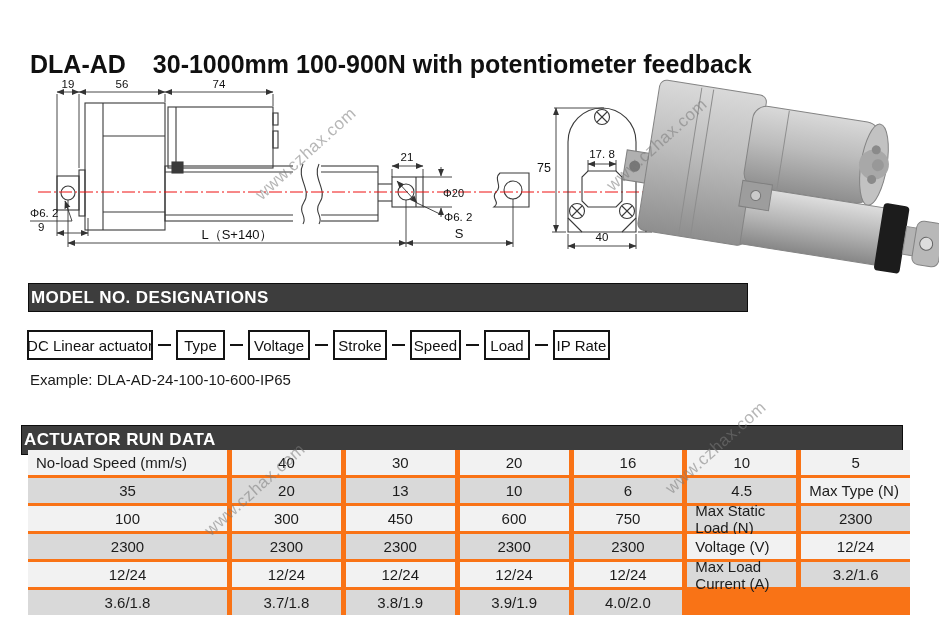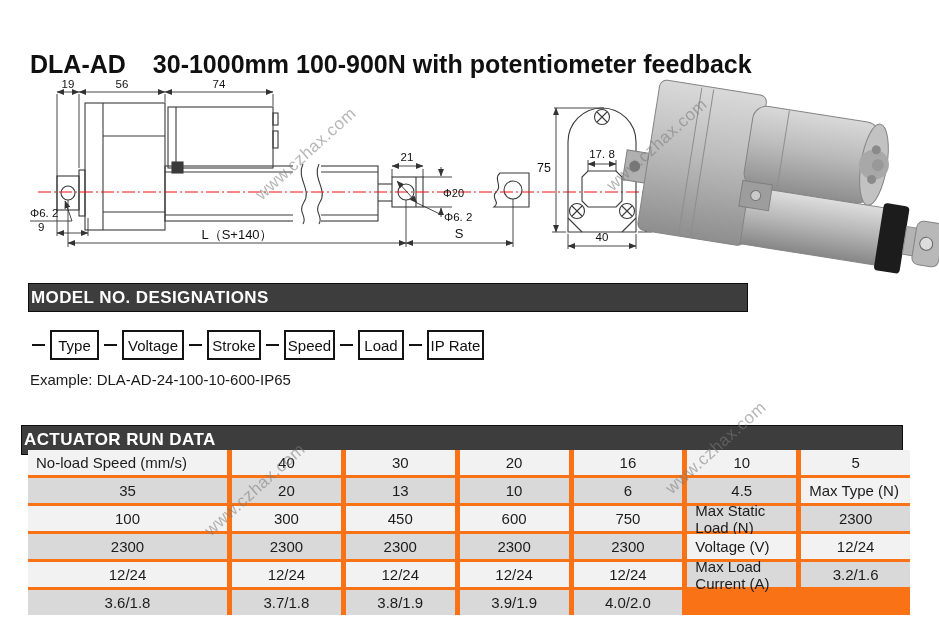--- a/index.html
+++ b/index.html
@@ -242,20 +242,21 @@
 </svg>
 
 <div class="wm" style="left:306px;top:154px">www.czhax.com</div>
 <div class="wm" style="left:657px;top:145px">www.czhax.com</div>
 <div class="wm" style="left:255px;top:490px">www.czhax.com</div>
 <div class="wm" style="left:716px;top:448px">www.czhax.com</div>
 
 <div class="abs bar" id="model-bar">MODEL NO. DESIGNATIONS</div>
 
 <div class="abs" id="boxes">
+  <div class="dbox" style="width:122px">DC Linear actuator</div>
   <div class="dash">
       <i></i>
     </div>
   <div class="dbox" style="width:45px">Type</div>
   <div class="dash">
       <i></i>
     </div>
   <div class="dbox" style="width:58px">Voltage</div>
   <div class="dash">
       <i></i>

